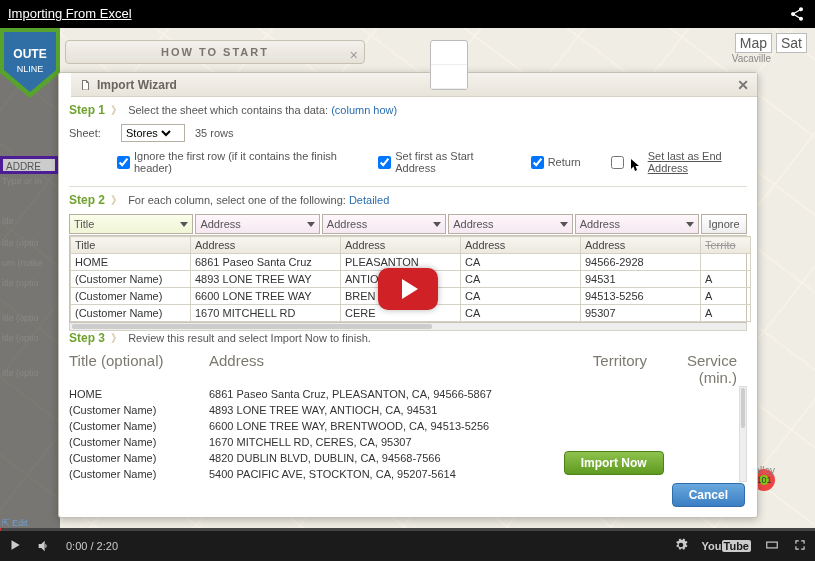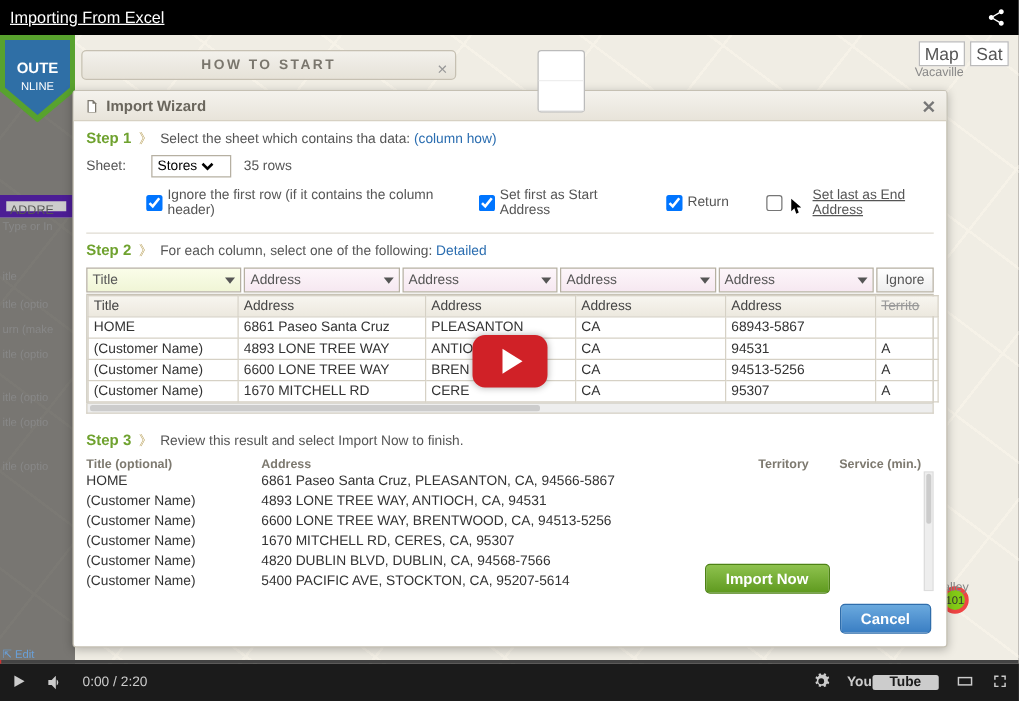--- a/index.html
+++ b/index.html
@@ -5,42 +5,42 @@
   *{box-sizing:border-box;margin:0;padding:0;font-family:Arial,Helvetica,sans-serif;}
   body{width:815px;height:561px;overflow:hidden;background:#000;position:relative;}
   .video-title{position:absolute;top:6px;left:8px;color:#fff;font-size:13px;z-index:100;text-decoration:underline;}
   .share-top{position:absolute;top:6px;right:10px;z-index:100;}
   .share-top svg{width:16px;height:16px;fill:#fff;}
   .stage{position:absolute;top:28px;left:0;right:0;bottom:30px;background:#e8e4dc;overflow:hidden;}
 
   
   .map{position:absolute;inset:0;background:#f0ede4;}
   .map::before{content:"";position:absolute;inset:0;background:repeating-linear-gradient(37deg,transparent 0 60px,#f6f2e8 60px 62px),repeating-linear-gradient(-52deg,transparent 0 80px,#f6f2e8 80px 82px);}
-  .highway{position:absolute;background:#84cc16;border:3px solid #ef4444;border-radius:50%;width:22px;height:22px;font-size:9px;display:flex;align-items:center;justify-content:center;color:#333;}
+  .highway{position:absolute;background:#84cc16;border:6px solid #ef4444;border-radius:50%;width:22px;height:22px;font-size:9px;display:flex;align-items:center;justify-content:center;color:#333;}
   .hw1{top:60px;right:60px;} .hw2{bottom:40px;right:40px;}
   .zoomctl{position:absolute;top:12px;left:430px;width:38px;background:#fff;border:1px solid #bbb;border-radius:3px;z-index:1;}
   .zoomctl div{height:24px;border-bottom:1px solid #eee;}
   .maplabel{position:absolute;font-size:10px;color:#888;}
   .ml1{top:25px;right:44px;} .ml2{bottom:55px;right:40px;}
 
   
   .leftfade{position:absolute;top:0;left:0;width:60px;bottom:0;background:rgba(0,0,0,.5);}
   .badge{position:absolute;top:0;left:0;width:60px;height:70px;}
   .badge svg{width:60px;height:70px;}
-  .sidebox{position:absolute;top:128px;left:0;width:58px;height:18px;background:#ccc;border:5px solid #4c1d95;font-size:10px;padding:2px 3px;color:#555;}
+  .sidebox{position:absolute;top:128px;left:0;width:58px;height:18px;background:#ccc;border:3px solid #4c1d95;font-size:10px;padding:2px 3px;color:#555;}
   .sidetxt{position:absolute;left:2px;font-size:9px;color:#888;}
   .st0{top:148px;} .st8{top:490px;color:#6aa0d8;}
 
   
   .howbar{position:absolute;top:12px;left:65px;width:300px;height:24px;background:linear-gradient(#f3f1ec,#e6e2d8);border:1px solid #c6c0b2;border-radius:4px;text-align:center;line-height:22px;font-size:11px;font-weight:bold;color:#7a766d;letter-spacing:2px;}
   .howbar .x{position:absolute;top:3px;right:6px;font-size:14px;color:#999;font-weight:normal;letter-spacing:0;}
 
   
   .dialog{position:absolute;top:44px;left:58px;width:700px;height:446px;background:#fff;border:1px solid #c5c0b3;border-radius:3px;box-shadow:0 2px 8px rgba(0,0,0,.25);}
-  .dlg-title{height:24px;background:linear-gradient(#f4f2ed,#e8e4da);border-bottom:1px solid #d7d1c3;display:flex;align-items:center;padding:3px 8px;font-size:12px;font-weight:bold;color:#6a665d;}
+  .dlg-title{height:24px;background:linear-gradient(#f4f2ed,#e8e4da);border-bottom:1px solid #d7d1c3;display:flex;align-items:center;padding:3px 8px;font-size:12px;font-weight:bold;color:#6a665d;margin-left:12px;}
   .dlg-title svg{width:12px;height:12px;margin-right:6px;}
   .dlg-close{margin-left:auto;font-size:14px;color:#777;cursor:pointer;}
 
   .dlg-body{padding:6px 10px 4px;font-size:11px;color:#555;}
   .step{color:#6fa22f;font-weight:bold;font-size:12px;}
   .arrows{color:#b8a059;margin:0 3px;}
   .steptext{font-weight:normal;color:#555;font-size:11px;}
   .link{color:#2a6db0;cursor:pointer;}
   .row{margin-top:6px;display:flex;align-items:center;gap:10px;}
   .selwrap{display:inline-block;border:1px solid #b6b0a2;background:#fff;height:18px;position:relative;}
@@ -62,21 +62,21 @@
   .grid{border:1px solid #c8c3b6;margin-top:1px;}
   .grid table{border-collapse:collapse;width:100%;table-layout:fixed;}
   .grid th,.grid td{border:1px solid #d6d1c5;padding:2px 4px;font-size:11px;text-align:left;white-space:nowrap;overflow:hidden;}
   .grid th{background:linear-gradient(#f7f5ef,#ece8de);font-weight:normal;color:#444;}
   .grid td{color:#333;}
   .grid .strike{text-decoration:line-through;color:#999;}
   .scrollstub{height:8px;background:#eee;border:1px solid #d6d1c5;border-top:none;position:relative;}
   .scrollstub::after{content:"";position:absolute;left:2px;top:1px;width:360px;height:5px;background:#ccc;border-radius:2px;}
 
   
-  .step3head{display:flex;margin-top:6px;font-size:10px;color:#7d796f;font-weight:bold;}
+  .step3head{display:flex;margin-top:6px;font-size:15px;color:#7d796f;font-weight:normal;}
   .s3c1{width:140px;} .s3c2{flex:1;} .s3c3{width:90px;text-align:right;} .s3c4{width:90px;text-align:right;margin-right:10px;}
   .s3list{max-height:96px;overflow:hidden;position:relative;}
   .s3row{display:flex;font-size:11px;color:#333;height:16px;align-items:center;}
   .s3scroll{position:absolute;right:0;top:0;width:8px;height:100%;background:#eee;border:1px solid #ddd;}
   .s3scroll::after{content:"";position:absolute;top:1px;left:1px;right:1px;height:40px;background:#ccc;border-radius:2px;}
 
   
   .dlg-btns{position:absolute;right:12px;bottom:10px;display:flex;gap:8px;}
   .btn{height:24px;border-radius:4px;border:1px solid;font-size:12px;font-weight:bold;color:#fff;padding:0 16px;display:flex;align-items:center;cursor:pointer;}
   .btn.import{background:linear-gradient(#8ec24e,#5f9a1f);border-color:#4d8215;}
@@ -86,21 +86,21 @@
   .playov{position:absolute;top:240px;left:378px;width:60px;height:42px;background:#d02127;border-radius:10px;display:flex;align-items:center;justify-content:center;z-index:200;box-shadow:0 0 6px rgba(0,0,0,.3);}
   .playov::before{content:"";width:0;height:0;border-left:16px solid #fff;border-top:10px solid transparent;border-bottom:10px solid transparent;margin-left:4px;}
 
   
   .controls{position:absolute;bottom:0;left:0;right:0;height:30px;background:#1b1b1b;display:flex;align-items:center;color:#ccc;font-size:11px;padding:0 8px;gap:14px;}
   .controls .pbtn svg{width:14px;height:14px;fill:#ccc;}
   .vol{display:flex;align-items:center;gap:4px;}
   .vol svg{width:16px;height:16px;fill:#ccc;}
   .spacer{flex:1;}
   .yt{font-family:Arial;font-size:11px;font-weight:bold;}
-  .yt .y{color:#ccc;} .yt .tube{background:#ccc;color:#1b1b1b;border-radius:2px;padding:0 14px;}
+  .yt .y{color:#ccc;} .yt .tube{background:#ccc;color:#1b1b1b;border-radius:2px;padding:0 2px;}
   .progline{position:absolute;top:-3px;left:0;right:0;height:3px;background:#444;}
   .progline::after{content:"";position:absolute;left:0;top:0;width:1px;height:3px;background:#c33;}
   .map-sat{position:absolute;top:5px;right:8px;display:flex;gap:4px;font-size:14px;}
   .map-sat span{background:#fff;border:1px solid #bbb;padding:1px 4px;color:#555;}
 </style>
 </head>
 <body>
 
 <div class="video-title">Importing From Excel</div>
 <div class="share-top">
@@ -164,21 +164,21 @@
       <div class="row">
         <span style="width:42px;">Sheet:</span>
         <span class="selwrap" style="width:64px;">
           <select><option>Stores</option></select>
         </span>
         <span>35 rows</span>
       </div>
       <div class="chkrow">
         <label>
             <input type="checkbox" checked="" style="">
-            <span>Ignore the first row (if it contains the column header)</span>
+            <span>Ignore the first row (if it contains the finish header)</span>
           </label>
         <label>
             <input type="checkbox" checked="" style="">
             <span>Set first as Start Address</span>
           </label>
         <label>
             <input type="checkbox" checked="" style="">
             <span>Return</span>
           </label>
         <label>
@@ -239,21 +239,21 @@
                 <th>Address</th>
                 <th class="strike">Territo</th>
               </tr>
             </thead>
           <tbody id="grid-body">
               <tr>
                 <td>HOME</td>
                 <td>6861 Paseo Santa Cruz</td>
                 <td>PLEASANTON</td>
                 <td>CA</td>
-                <td>68943-5867</td>
+                <td>94566-2928</td>
                 <td></td>
               </tr>
               <tr>
                 <td>(Customer Name)</td>
                 <td>4893 LONE TREE WAY</td>
                 <td>ANTIOCH</td>
                 <td>CA</td>
                 <td>94531</td>
                 <td>A</td>
               </tr>
@@ -271,21 +271,21 @@
                 <td>CERE</td>
                 <td>CA</td>
                 <td>95307</td>
                 <td>A</td>
               </tr>
             </tbody>
         </table>
       </div>
       <div class="scrollstub"></div>
 
-      <div style="margin-top:14px">
+      <div style="">
         <span class="step">Step 3</span>
         <span class="arrows">》</span>
         <span class="steptext">Review this result and select Import Now to finish.</span>
       </div>
       <div class="step3head">
         <div class="s3c1">Title (optional)</div>
         <div class="s3c2">Address</div>
         <div class="s3c3">Territory</div>
         <div class="s3c4">Service (min.)</div>
       </div>

